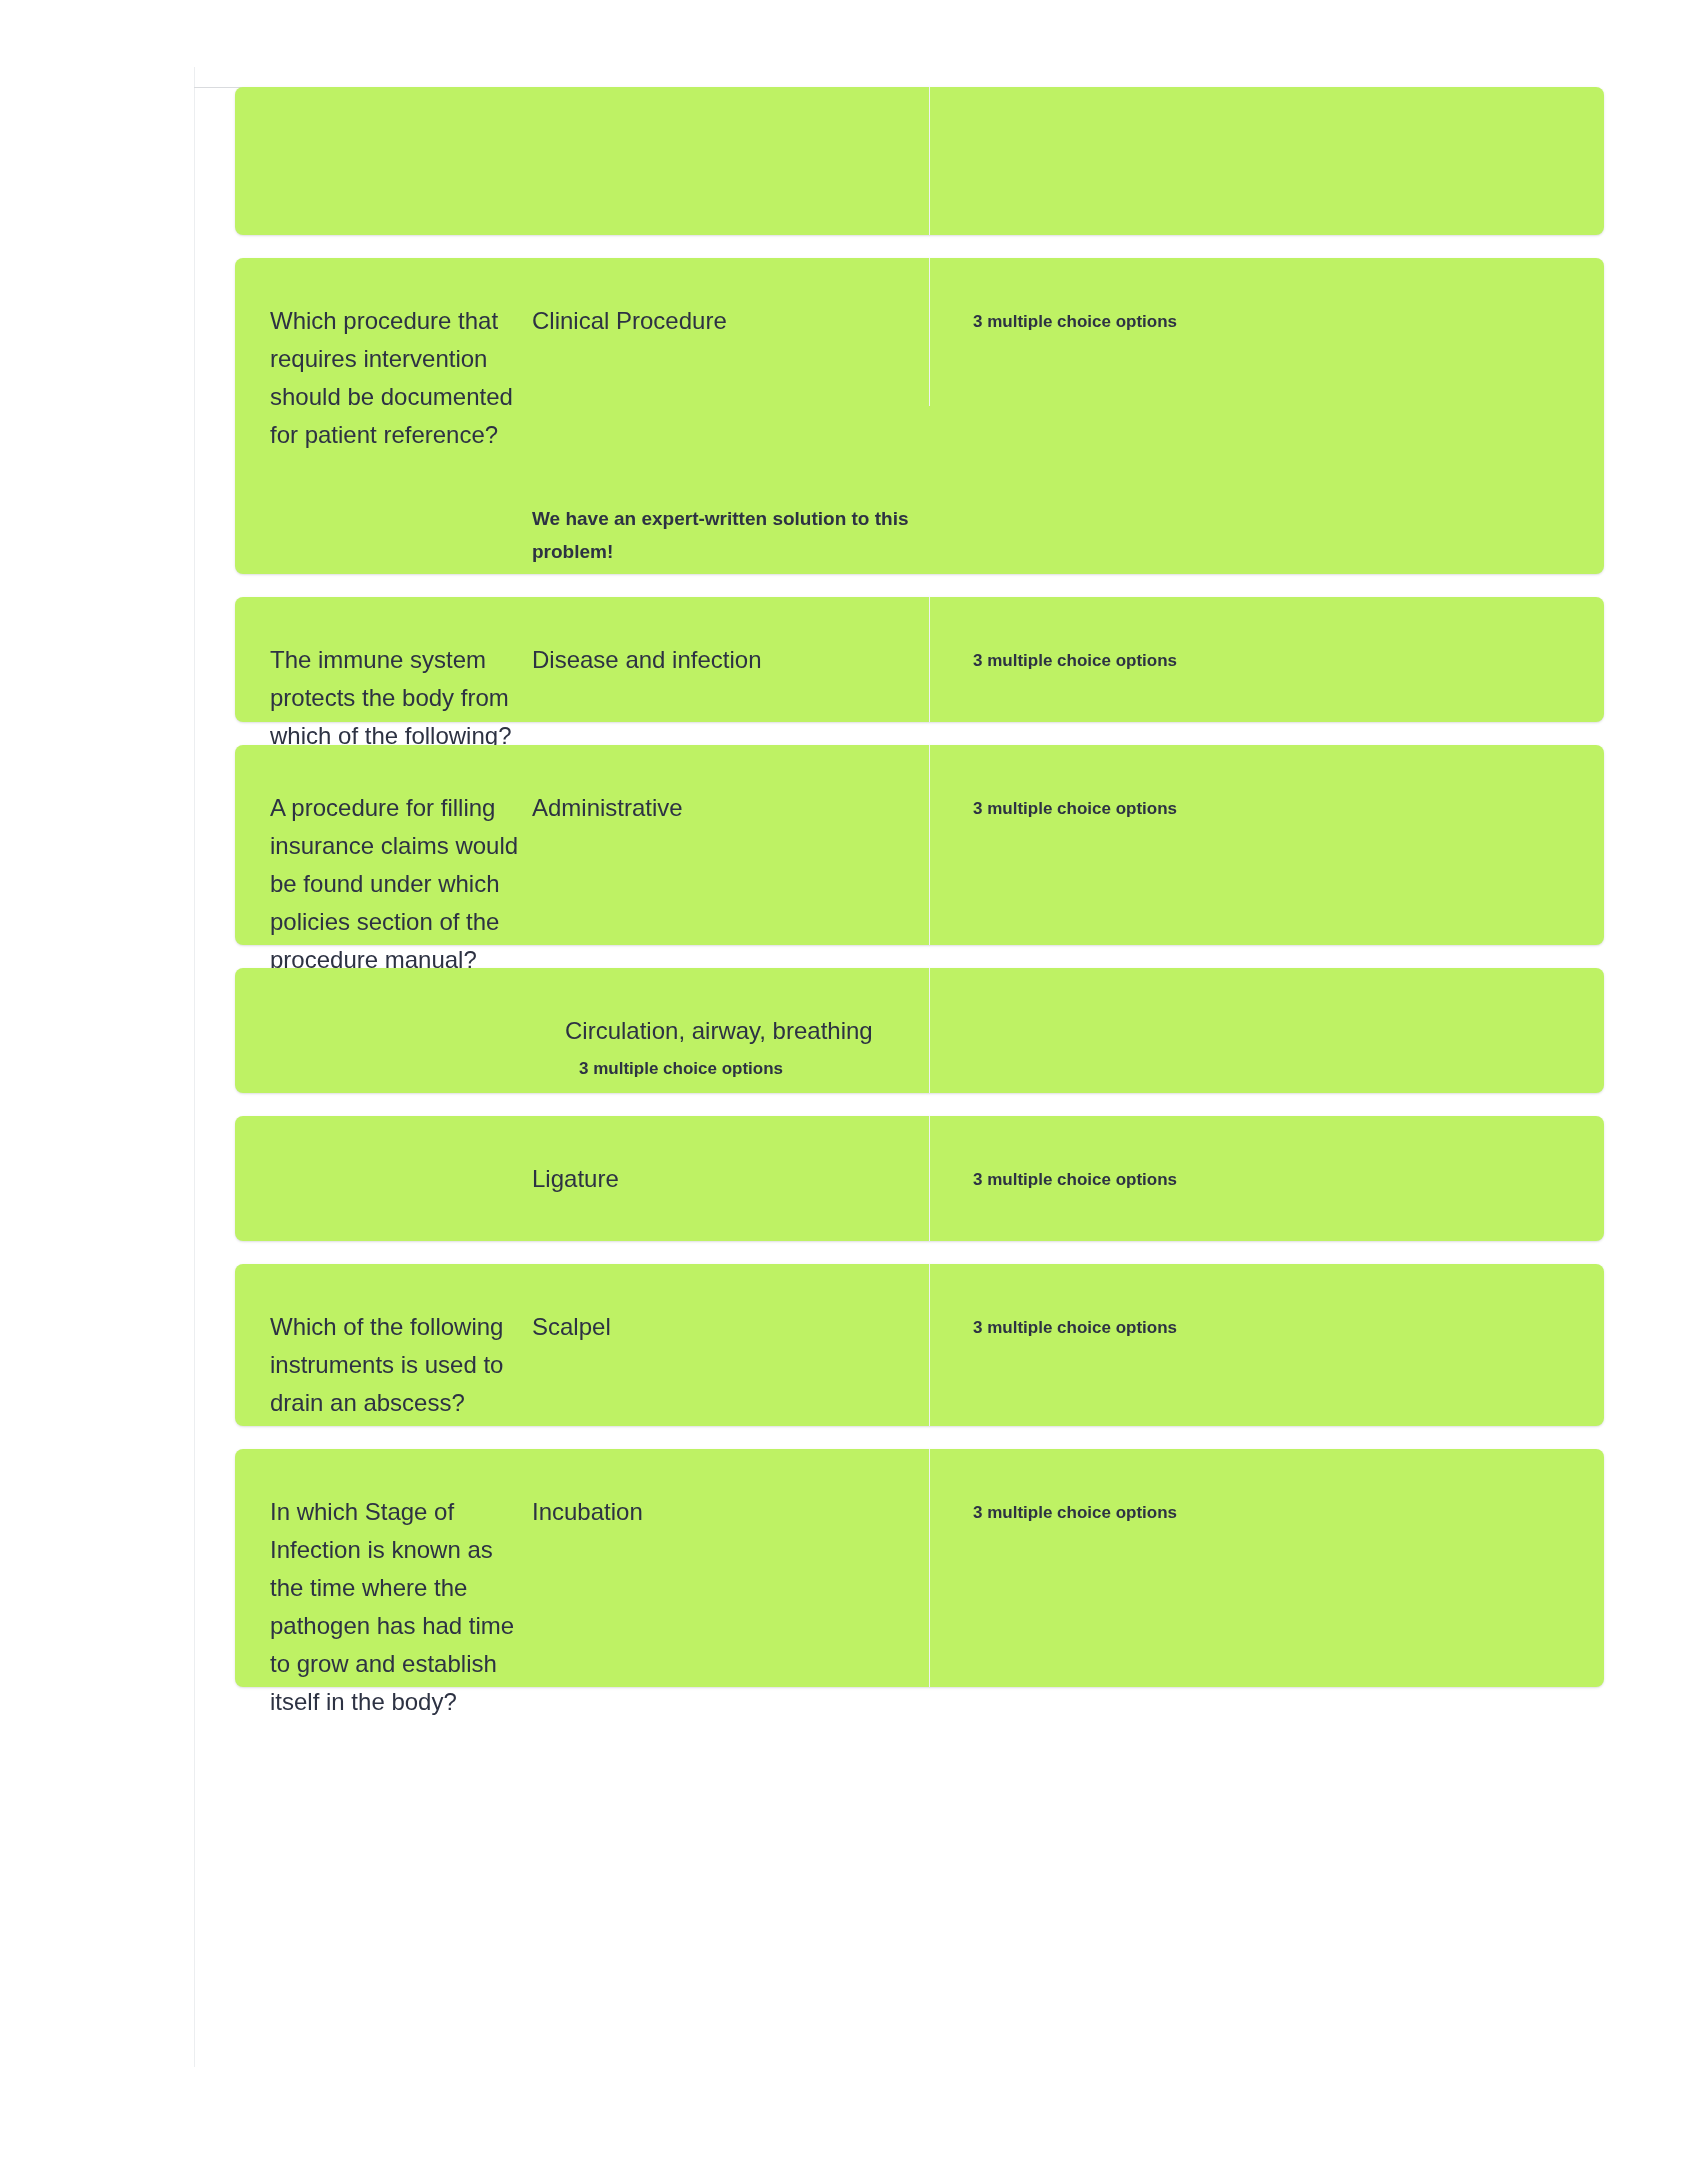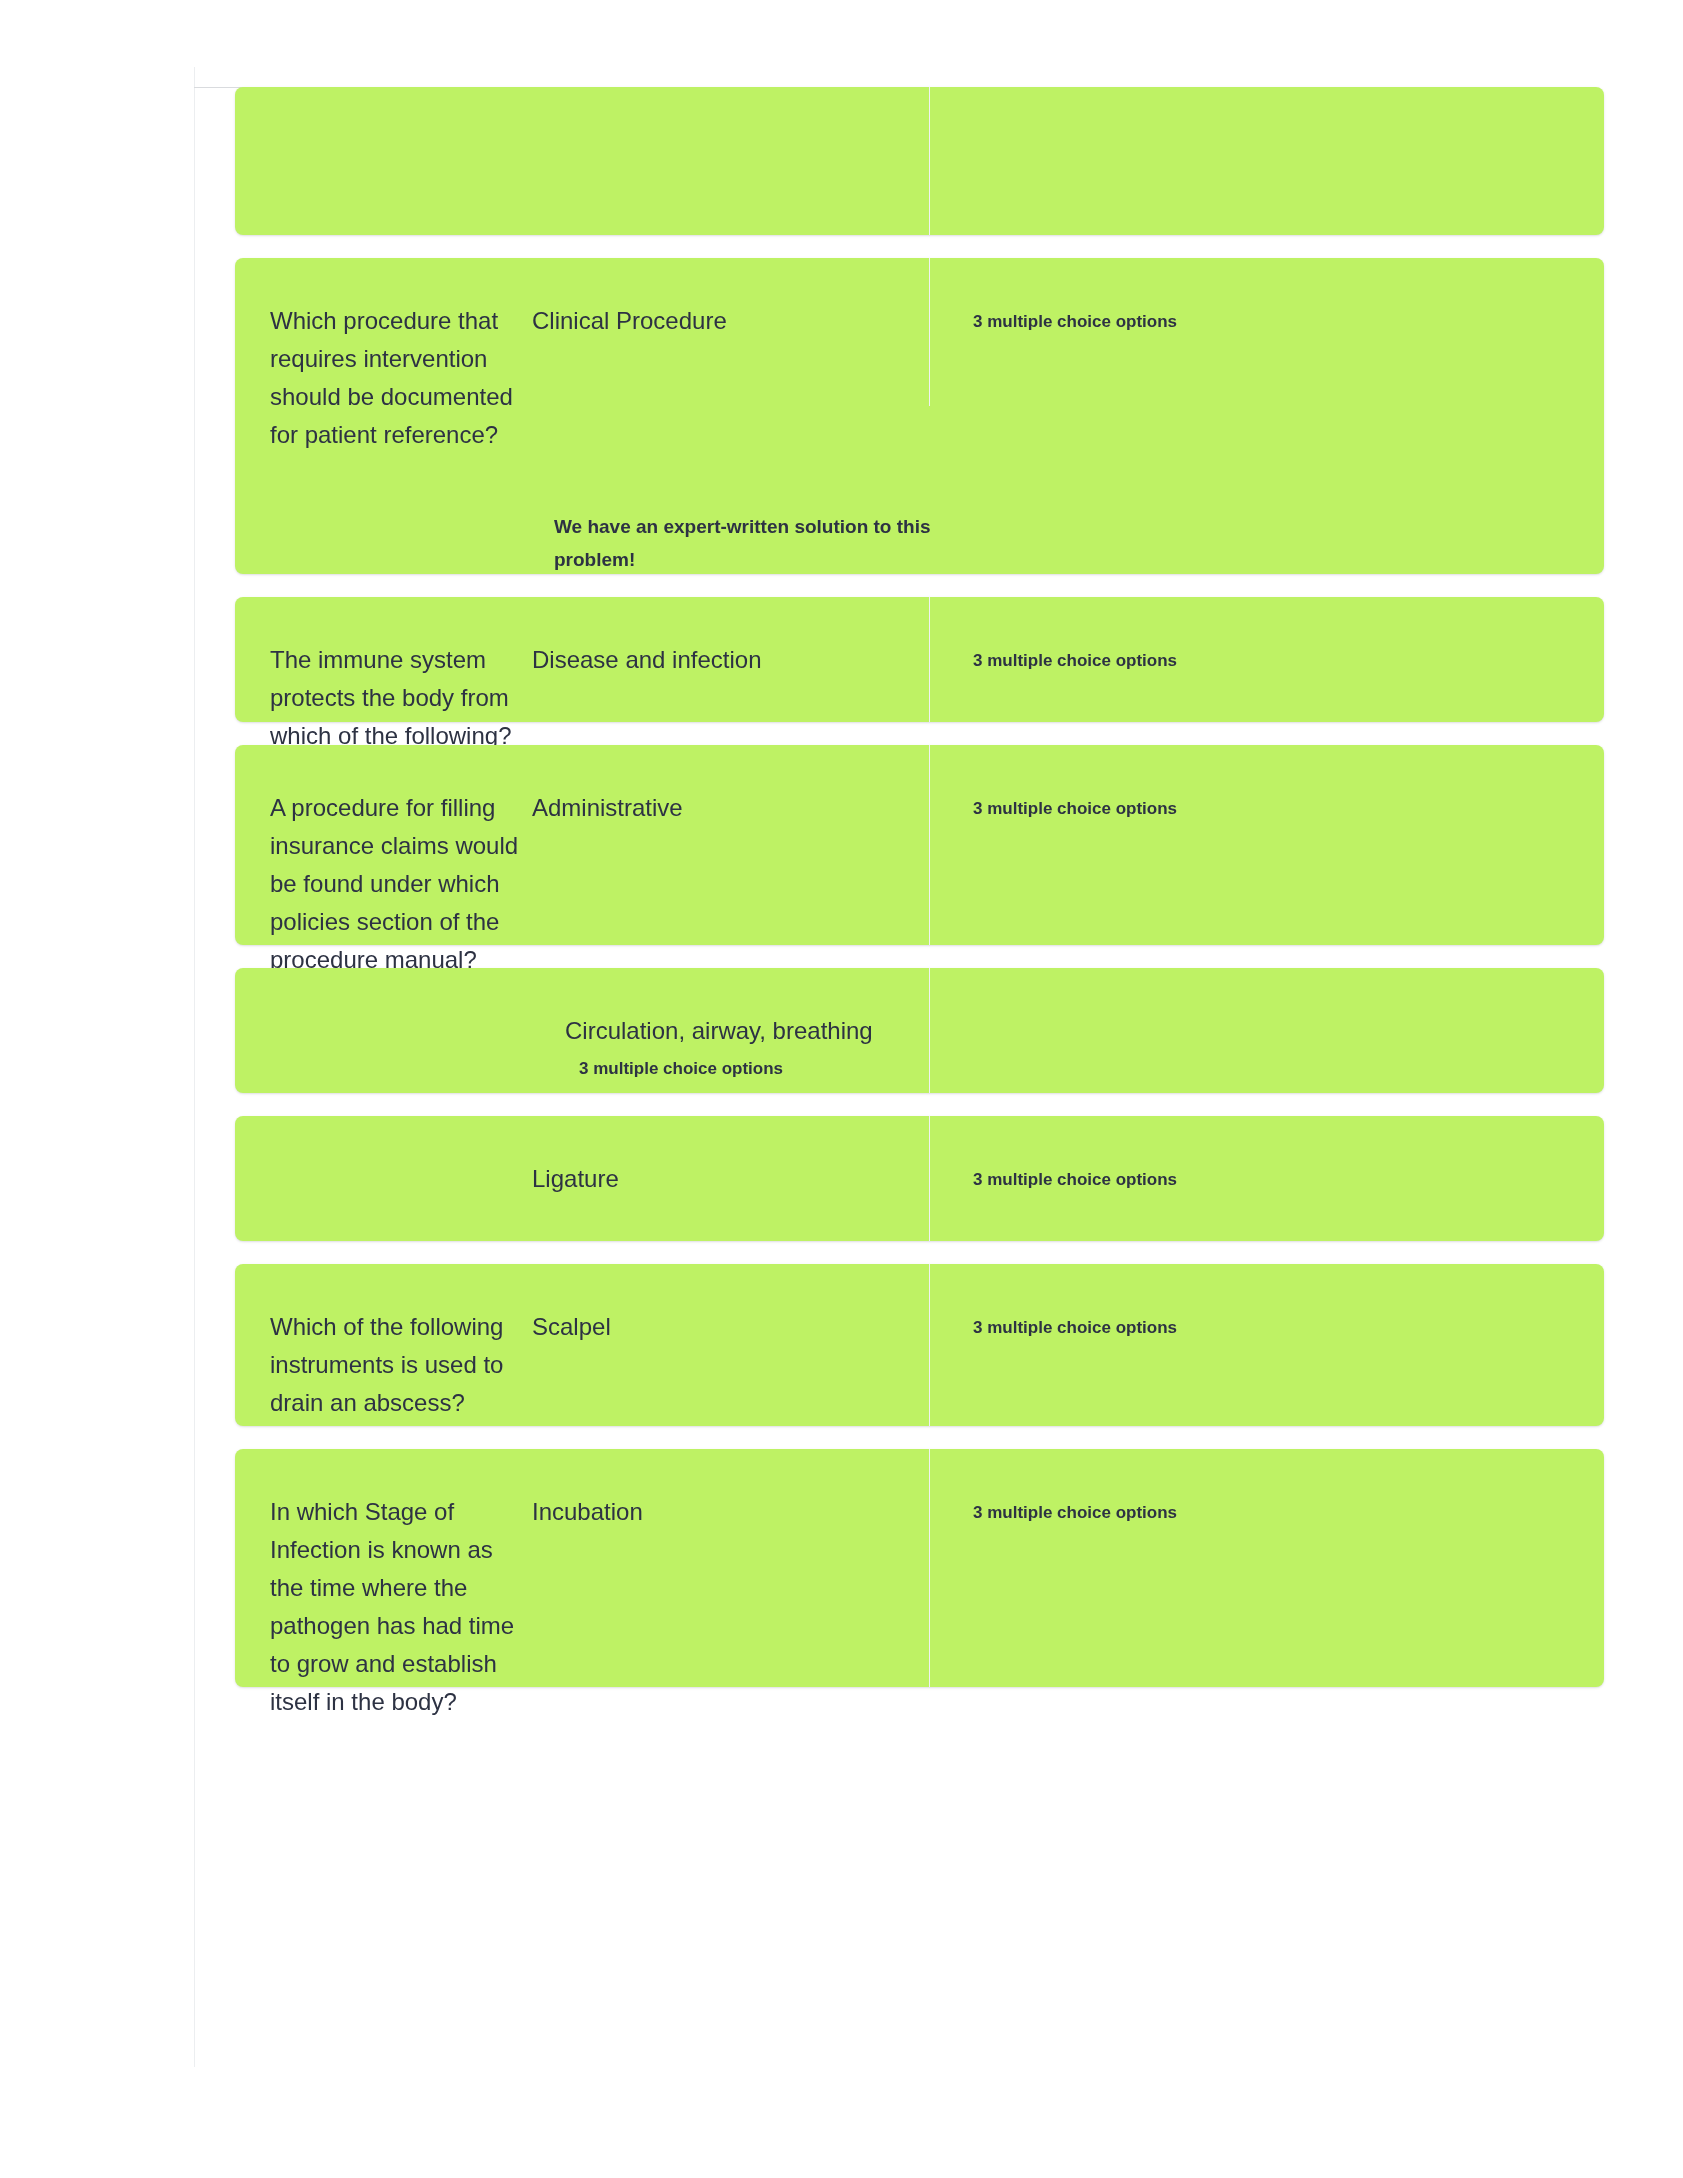--- a/index.html
+++ b/index.html
@@ -152,21 +152,21 @@
       <div class="col-divider"></div>
       <div class="row-inner"></div>
     </div>
 
     <div class="qa-card" style="height:316px;">
       <div class="col-divider" style="bottom:auto;height:148px;"></div>
       <div class="row-inner">
         <div class="cell cell-question">Which procedure that requires intervention should be documented for patient reference?</div>
         <div class="cell cell-answer">Clinical Procedure</div>
         <div class="cell cell-options">3 multiple choice options</div>
-        <div class="promo-note" style="top:252px;margin-left:22px;">We have an expert-written solution to this problem!</div>
+        <div class="promo-note" style="top:244px;">We have an expert-written solution to this problem!</div>
       </div>
     </div>
 
     <div class="qa-card" style="height:125px;">
       <div class="col-divider"></div>
       <div class="row-inner">
         <div class="cell cell-question">The immune system protects the body from which of the following?</div>
         <div class="cell cell-answer">Disease and infection</div>
         <div class="cell cell-options">3 multiple choice options</div>
       </div>

